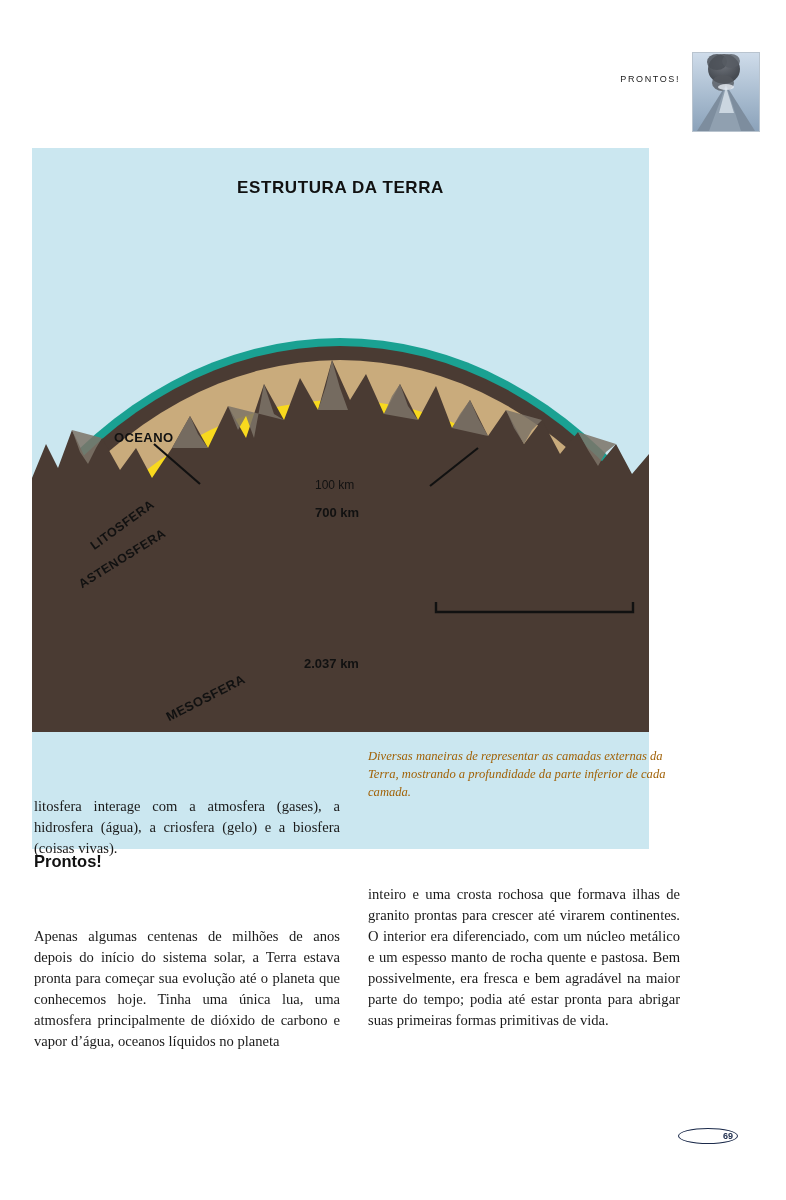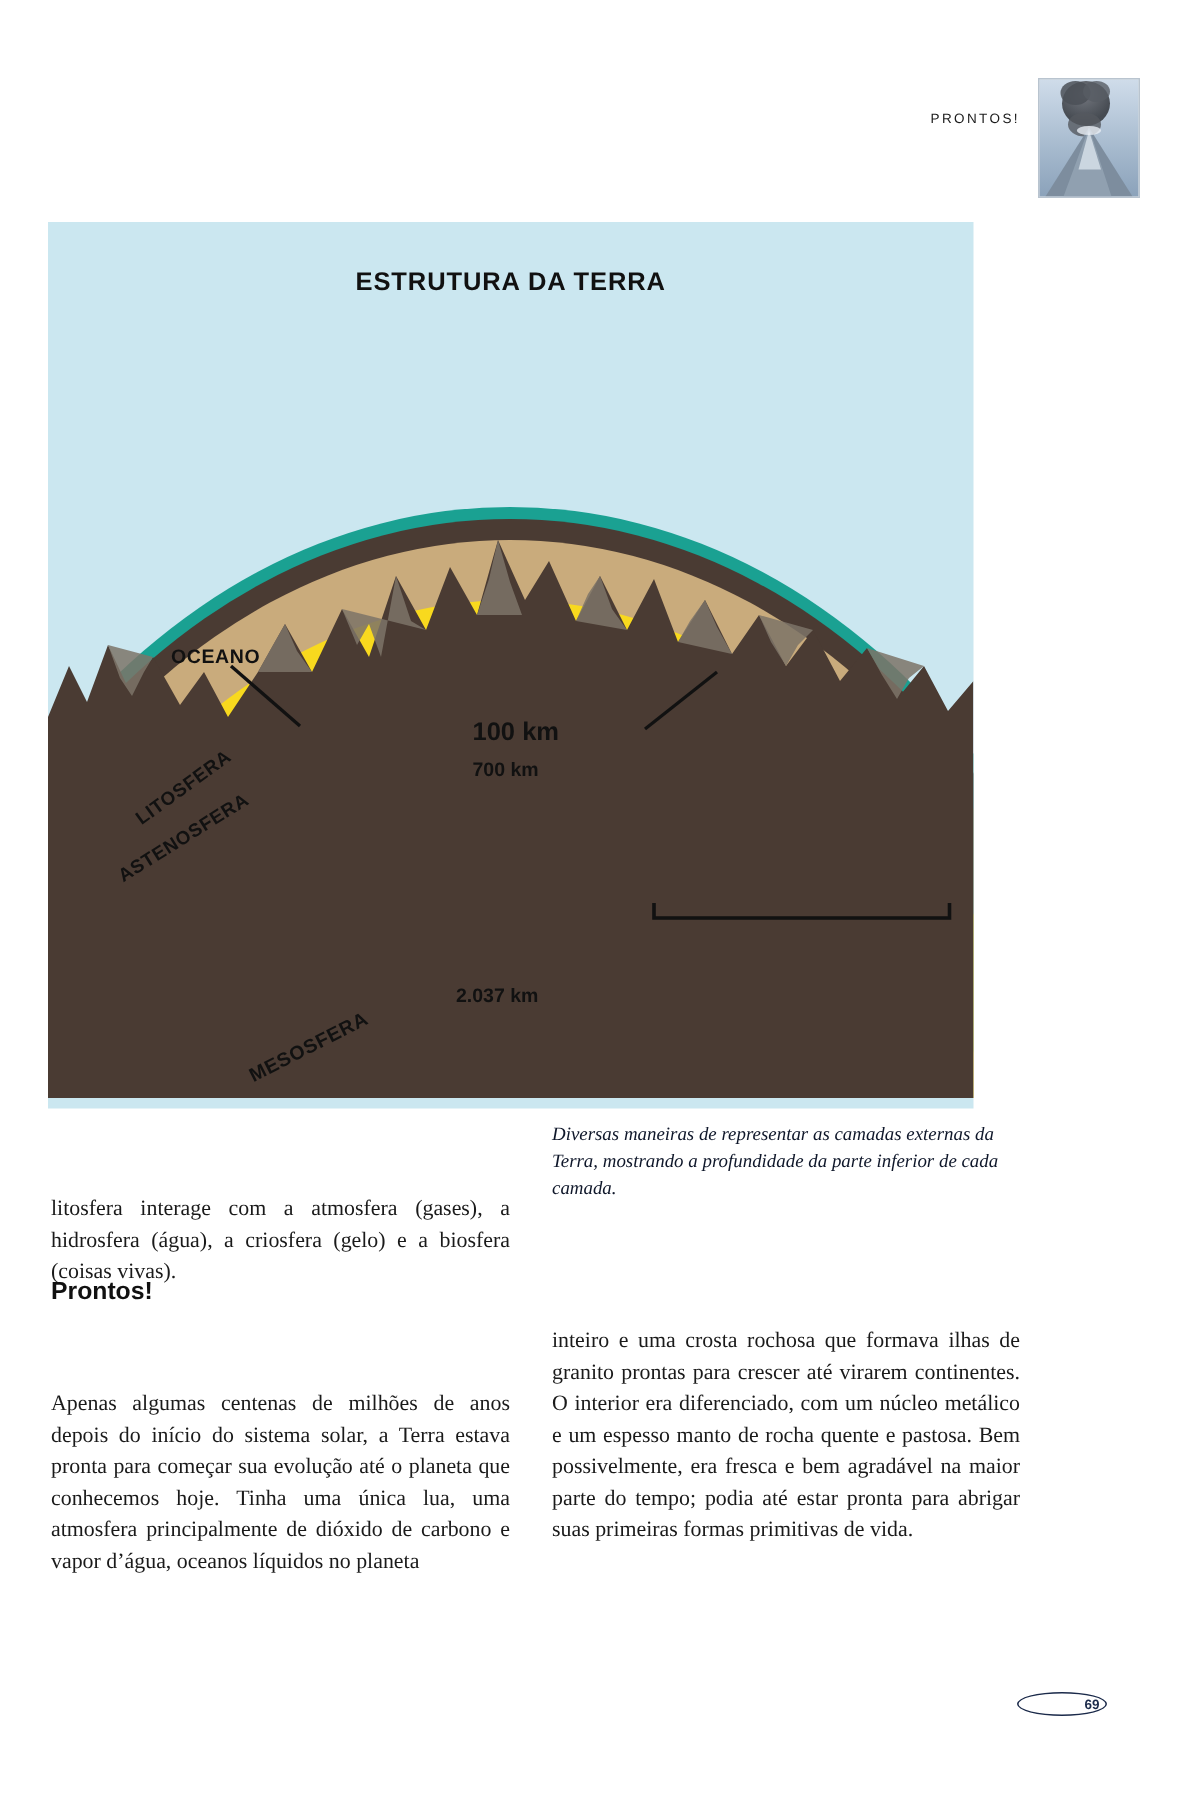--- a/index.html
+++ b/index.html
@@ -40,21 +40,21 @@
     overflow: hidden;
     background: linear-gradient(180deg, #c3d2e0 0%, #9fb4c8 55%, #87a0b7 100%);
   }
 
   
   .diagram {
     position: absolute;
     left: 32px;
     top: 148px;
     width: 617px;
-    height: 591px;
+    height: 701px;
     background: #cbe7f0;
     overflow: hidden;
   }
   .diagram-title {
     position: absolute;
     top: 30px;
     left: 0;
     width: 100%;
     text-align: center;
     font-family: "Liberation Sans", sans-serif;
@@ -69,21 +69,21 @@
   
   .dlabel {
     position: absolute;
     font-family: "Liberation Sans", sans-serif;
     color: #111;
     white-space: nowrap;
     line-height: 1.08;
   }
   .lbl-oceano { left: 82px; top: 283px; font-size: 13px; font-weight: bold; letter-spacing: .4px; }
   .lbl-crosta { left: 450px; top: 252px; font-size: 13.5px; font-weight: bold; text-align: left; line-height: 1.12; }
-  .lbl-km100 { left: 283px; top: 331px; font-size: 17px; font-weight: bold; }
+  .lbl-km100 { left: 283px; top: 331px; font-size: 12px; font-weight: normal; }
   .lbl-km700 { left: 283px; top: 358px; font-size: 13px; font-weight: bold; }
   .lbl-km2900 { left: 272px; top: 509px; font-size: 13px; font-weight: bold; }
   .lbl-manto { left: 443px; top: 420px; font-size: 13px; font-weight: bold; line-height: 1.1; }
 
   .rot-label {
     position: absolute;
     font-family: "Liberation Sans", sans-serif;
     font-weight: bold;
     color: #111;
     white-space: nowrap;
@@ -101,21 +101,21 @@
     text-align: justify;
     margin-top: 48px;
   }
   .col-left-top  { left: 34px; top: 748px; width: 306px; }
   .caption {
     position: absolute;
     left: 368px; top: 748px; width: 310px;
     font-style: italic;
     font-size: 12.6px;
     line-height: 1.42;
-    color: #0f172a;
+    color: #a16207;
   }
   .section-title {
     position: absolute;
     left: 34px; top: 852px;
     font-family: "Liberation Sans", sans-serif;
     font-weight: bold;
     font-size: 16.5px;
     color: #111;
   }
   .col-left-body { left: 34px; top: 878px; width: 306px; }

